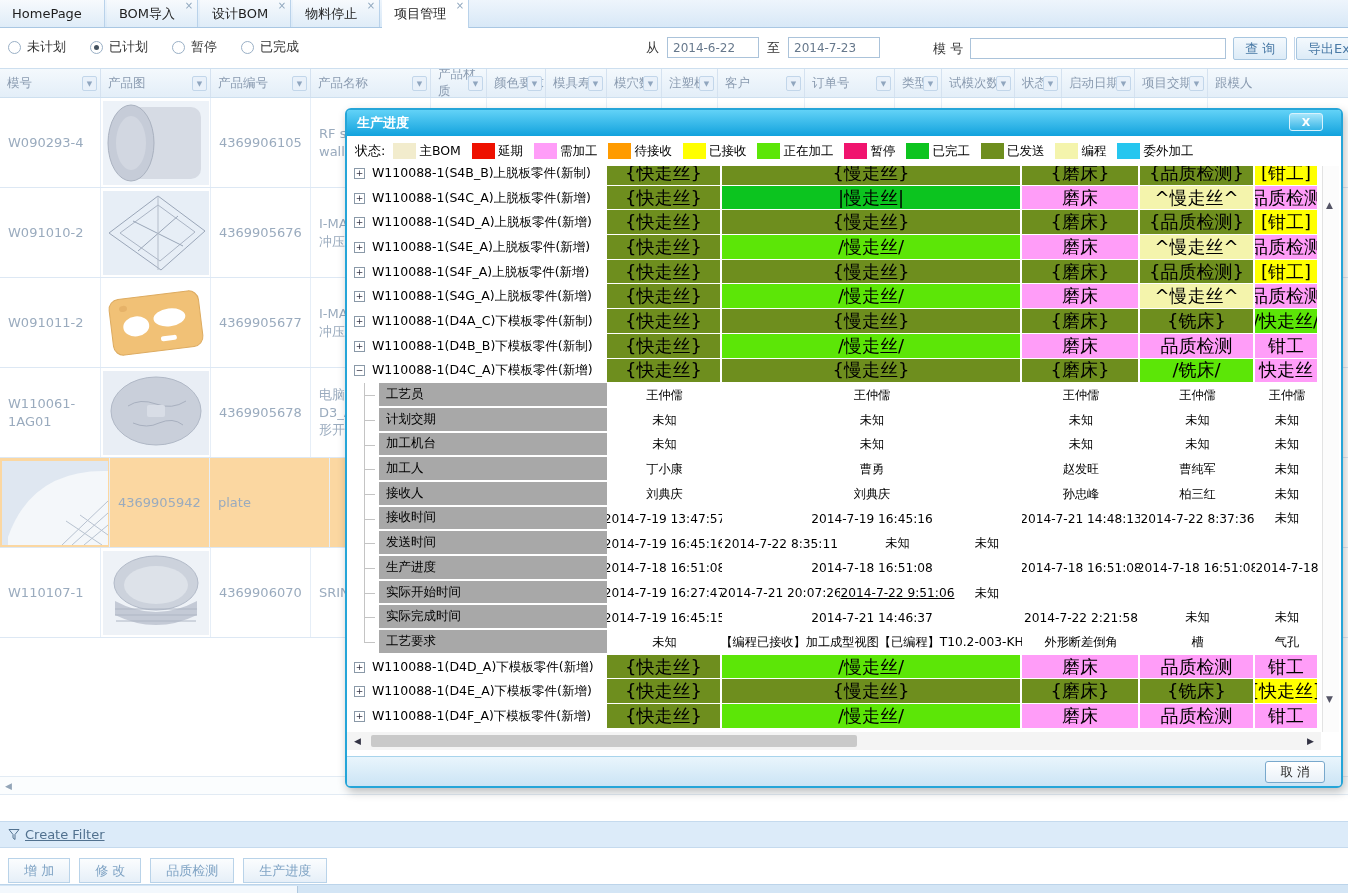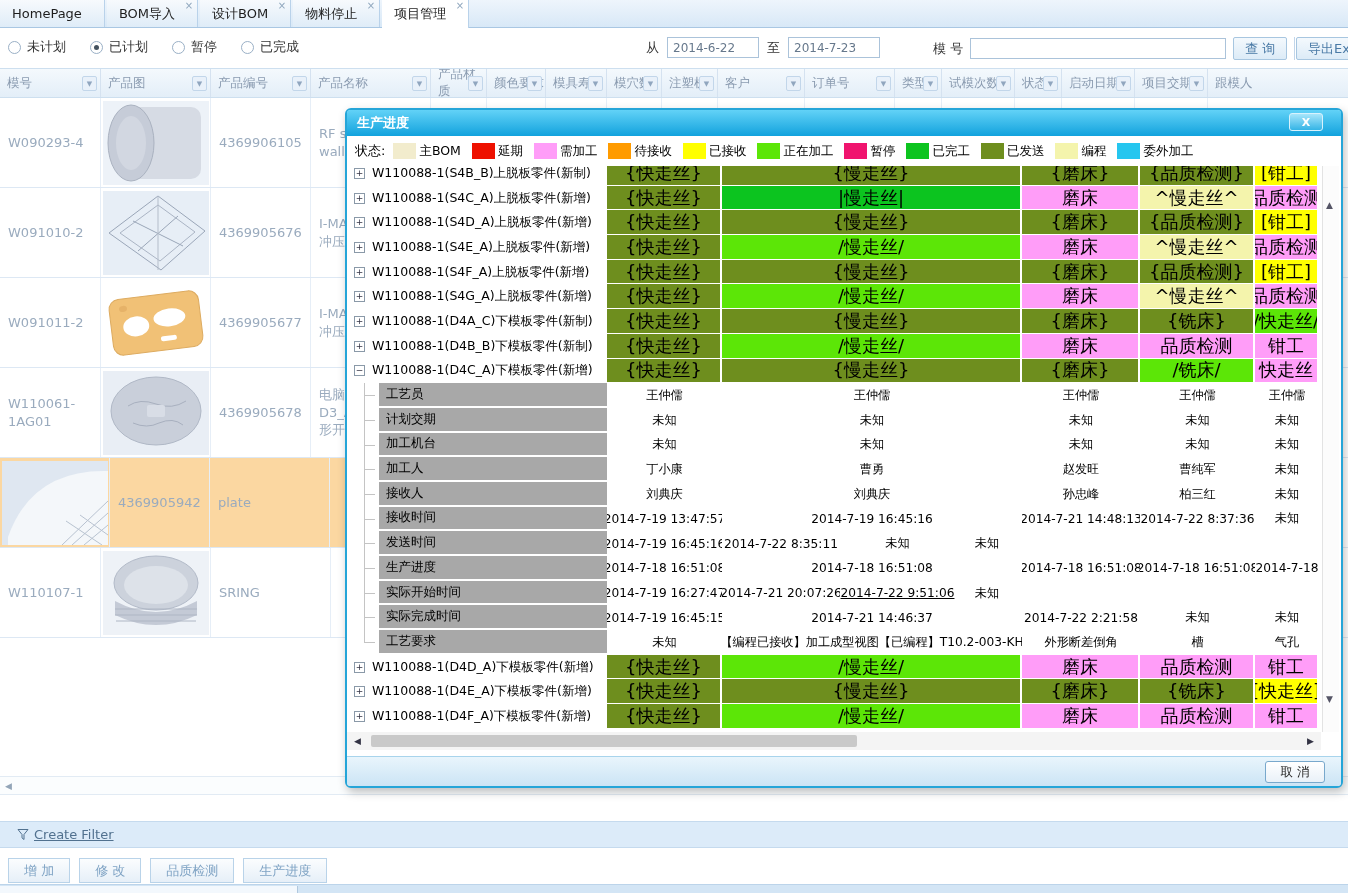--- a/index.html
+++ b/index.html
@@ -46,21 +46,21 @@
   .thumbcell { padding:2px !important; }
   .thumbbox { width:106px; height:84px; }
   .thumbbox svg { display:block; }
 
   .gridhsc { position:absolute; top:776px; left:0; width:1348px; height:19px; background:#fbfdfe;
              border-top:1px solid #e2ebf4; border-bottom:1px solid #e2ebf4; }
   .gridhsc .arr { position:absolute; left:5px; top:4px; font-size:9px; color:#93a5b8; }
   .countrow { position:absolute; top:797px; left:0; width:100%; height:23px; font-size:12.5px; color:#6b7b8b; padding:5px 8px; }
   .filterbar { position:absolute; top:821px; left:0; width:100%; height:27px; background:#dcebf9;
                border-top:1px solid #c5daee; border-bottom:1px solid #c5daee; display:flex; align-items:center;
-               padding-left:17px; gap:5px; }
+               padding-left:8px; gap:5px; }
   .filterlink { font-size:13px; color:#51718f; text-decoration:underline; }
   .actions { position:absolute; top:858px; left:8px; display:flex; gap:9px; }
   .abtn { height:25px; padding:0 15px; background:linear-gradient(#fbfdfe,#e6eff8); border:1px solid #b9d3e9;
           color:#7fa3c4; font-size:13px; white-space:nowrap; }
   .bottombar { position:absolute; bottom:0; left:0; width:100%; height:9px; background:#d3e5f5; border-top:1px solid #bcd4ea; }
   .bthumb { position:absolute; left:0; top:1px; width:298px; height:7px; background:#f3f8fd; border-right:1px solid #b0c8de; }
 
   
   .modal { position:absolute; left:345px; top:108px; width:998px; height:680px; background:#fff;
            border:2px solid #25a5d8; border-radius:6px; box-shadow:2px 4px 10px rgba(0,0,0,.25); z-index:10; }
@@ -380,20 +380,21 @@
         <div class="bcell" style="width: 101px;">W110107-1</div>
         <div class="bcell thumbcell" style="width: 110px;"><div class="thumbbox"><svg width="106" height="84" viewBox="0 0 106 84">
               <rect width="106" height="84" fill="#eef2f7"></rect>
               <ellipse cx="53" cy="32" rx="42" ry="27" fill="#ccd2dc" stroke="#b2bac8"></ellipse>
               <ellipse cx="53" cy="34" rx="32" ry="19" fill="#dde2e9"></ellipse>
               <path d="M12,50 q41,22 82,0 l0,14 q-41,20 -82,0 Z" fill="#c4cad6"></path>
               <line x1="12" y1="58" x2="94" y2="58" stroke="#aeb6c4"></line>
               <line x1="12" y1="64" x2="94" y2="64" stroke="#aeb6c4"></line>
               <line x1="13" y1="70" x2="93" y2="70" stroke="#aeb6c4"></line>
             </svg></div></div>
+        <div class="bcell" style="width: 100px;">4369906070</div>
         <div class="bcell" style="width: 120px;">SRING</div>
         <div class="bcell" style="width: 56px;"></div>
         <div class="bcell" style="width: 59px;"></div>
         <div class="bcell" style="width: 61px;"></div>
         <div class="bcell" style="width: 55px;"></div>
         <div class="bcell" style="width: 56px;"></div>
         <div class="bcell" style="width: 87px;"></div>
         <div class="bcell" style="width: 90px;"></div>
         <div class="bcell" style="width: 47px;"></div>
         <div class="bcell" style="width: 73px;"></div>

